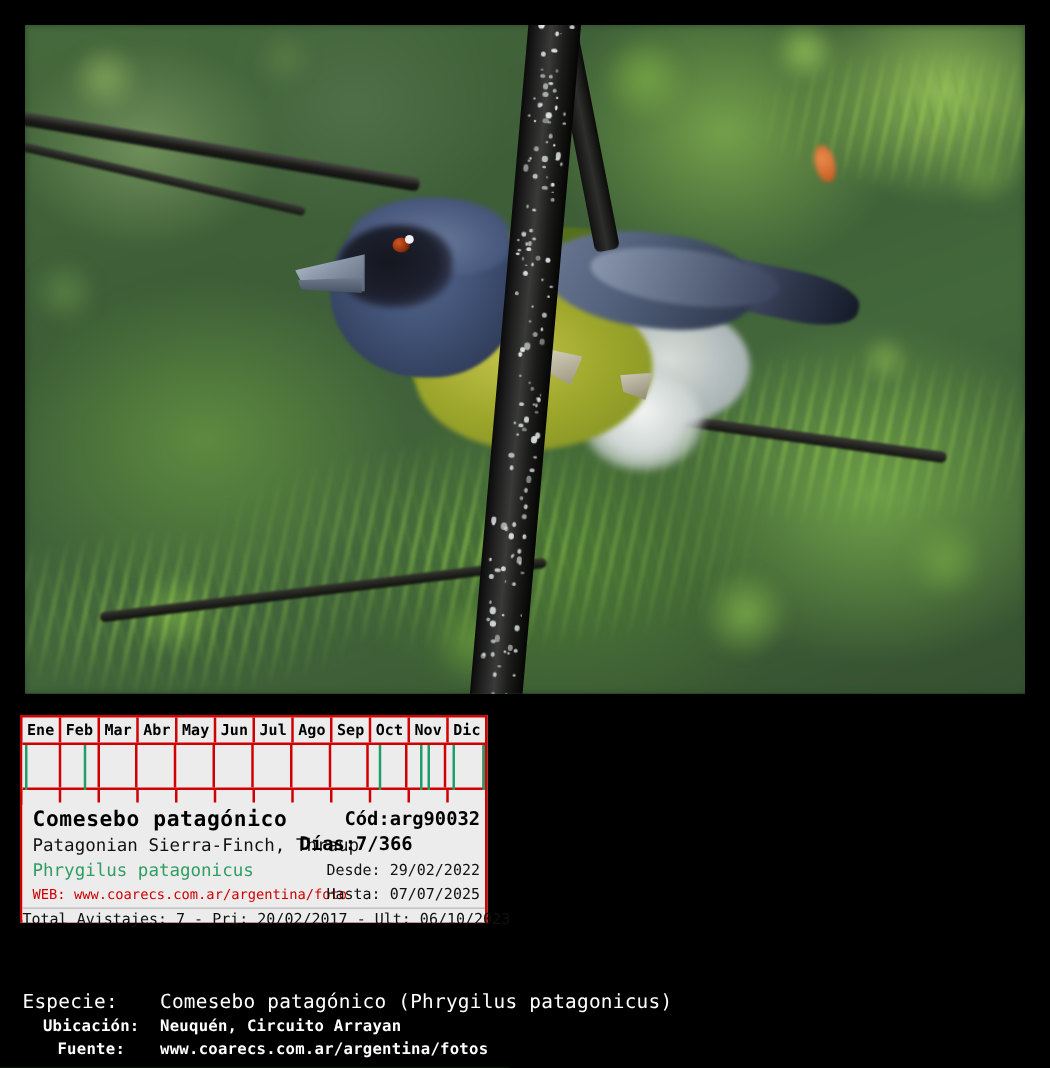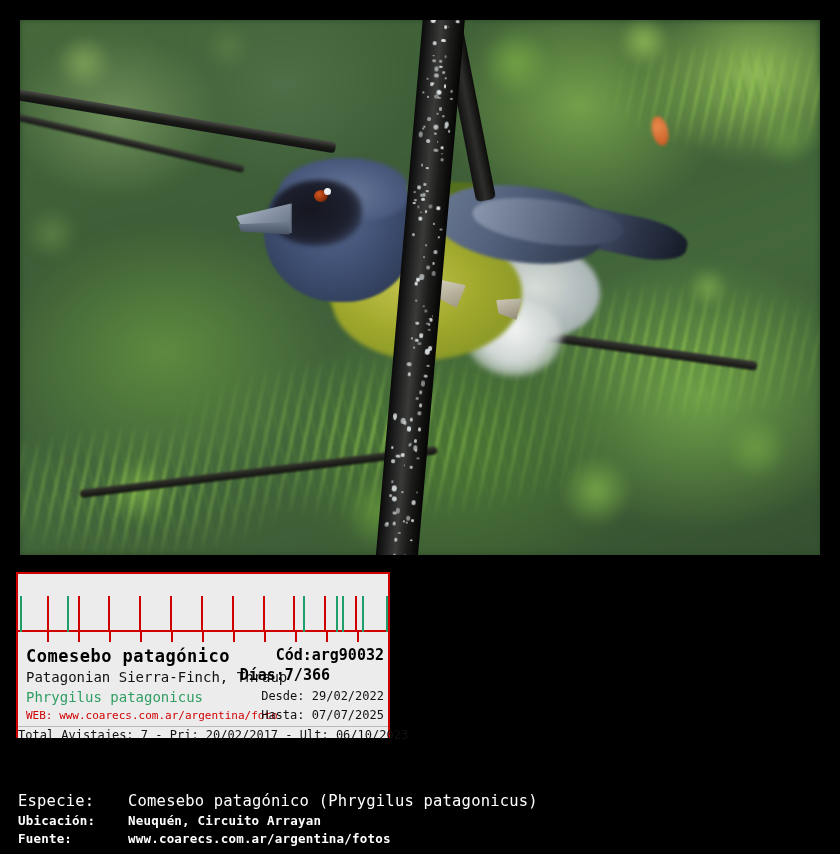--- a/index.html
+++ b/index.html
@@ -234,21 +234,21 @@
     left:0;top:82px;width:370px;text-align:center;font-size:12px;color:#111;
     border-top:1px solid #b9b9b9;padding-top:2px;box-sizing:border-box;
   }
 
   
   #footer{position:absolute;left:18px;top:748px;width:804px;color:#fff;}
   .frow{display:flex;align-items:baseline;white-space:nowrap;}
   .frow.big{font-size:15.5px;line-height:22px;letter-spacing:.2px;margin-top:42px;}
   .frow.sm{font-size:12.5px;line-height:18px;font-weight:bold;letter-spacing:.2px;}
   .frow.big .lab{width:110px;flex:0 0 110px;}
-  .frow.sm  .lab{width:110px;flex:0 0 110px;}
+  .frow.sm  .lab{width:110px;flex:0 0 110px;text-align:center;}
 </style>
 </head>
 <body>
 
 <div id="photo">
   <div class="layer bg1"></div>
   <div class="layer bg2"></div>
   <div class="layer leaves"></div>
   <div class="orange-berry"></div>
 
@@ -422,20 +422,34 @@
       <span class="spot" style="width: 2.28565px; height: 2.90968px; left: 30.9275px; top: 256.056px; opacity: 0.83;"></span>
       <span class="spot" style="width: 4.60329px; height: 5.10799px; left: 19.617px; top: 421.644px; opacity: 0.76;"></span>
       <span class="spot" style="width: 4.48926px; height: 4.03986px; left: 13.527px; top: 134.468px; opacity: 0.75;"></span>
       <span class="spot" style="width: 3.19166px; height: 3.2431px; left: 14.5838px; top: 277.418px; opacity: 0.94;"></span>
     </div>
 </div>
 
 <div id="card">
 
   <div id="cal">
+    <div class="cal-head" id="cal-head">
+        <div>Ene</div>
+        <div>Feb</div>
+        <div>Mar</div>
+        <div>Abr</div>
+        <div>May</div>
+        <div>Jun</div>
+        <div>Jul</div>
+        <div>Ago</div>
+        <div>Sep</div>
+        <div>Oct</div>
+        <div>Nov</div>
+        <div>Dic</div>
+      </div>
     <div class="cal-body" id="cal-body">
         <div class="col maj"></div>
         <div class="col maj"></div>
         <div class="col maj"></div>
         <div class="col maj"></div>
         <div class="col maj"></div>
         <div class="col maj"></div>
         <div class="col maj"></div>
         <div class="col maj"></div>
         <div class="col maj"></div>

